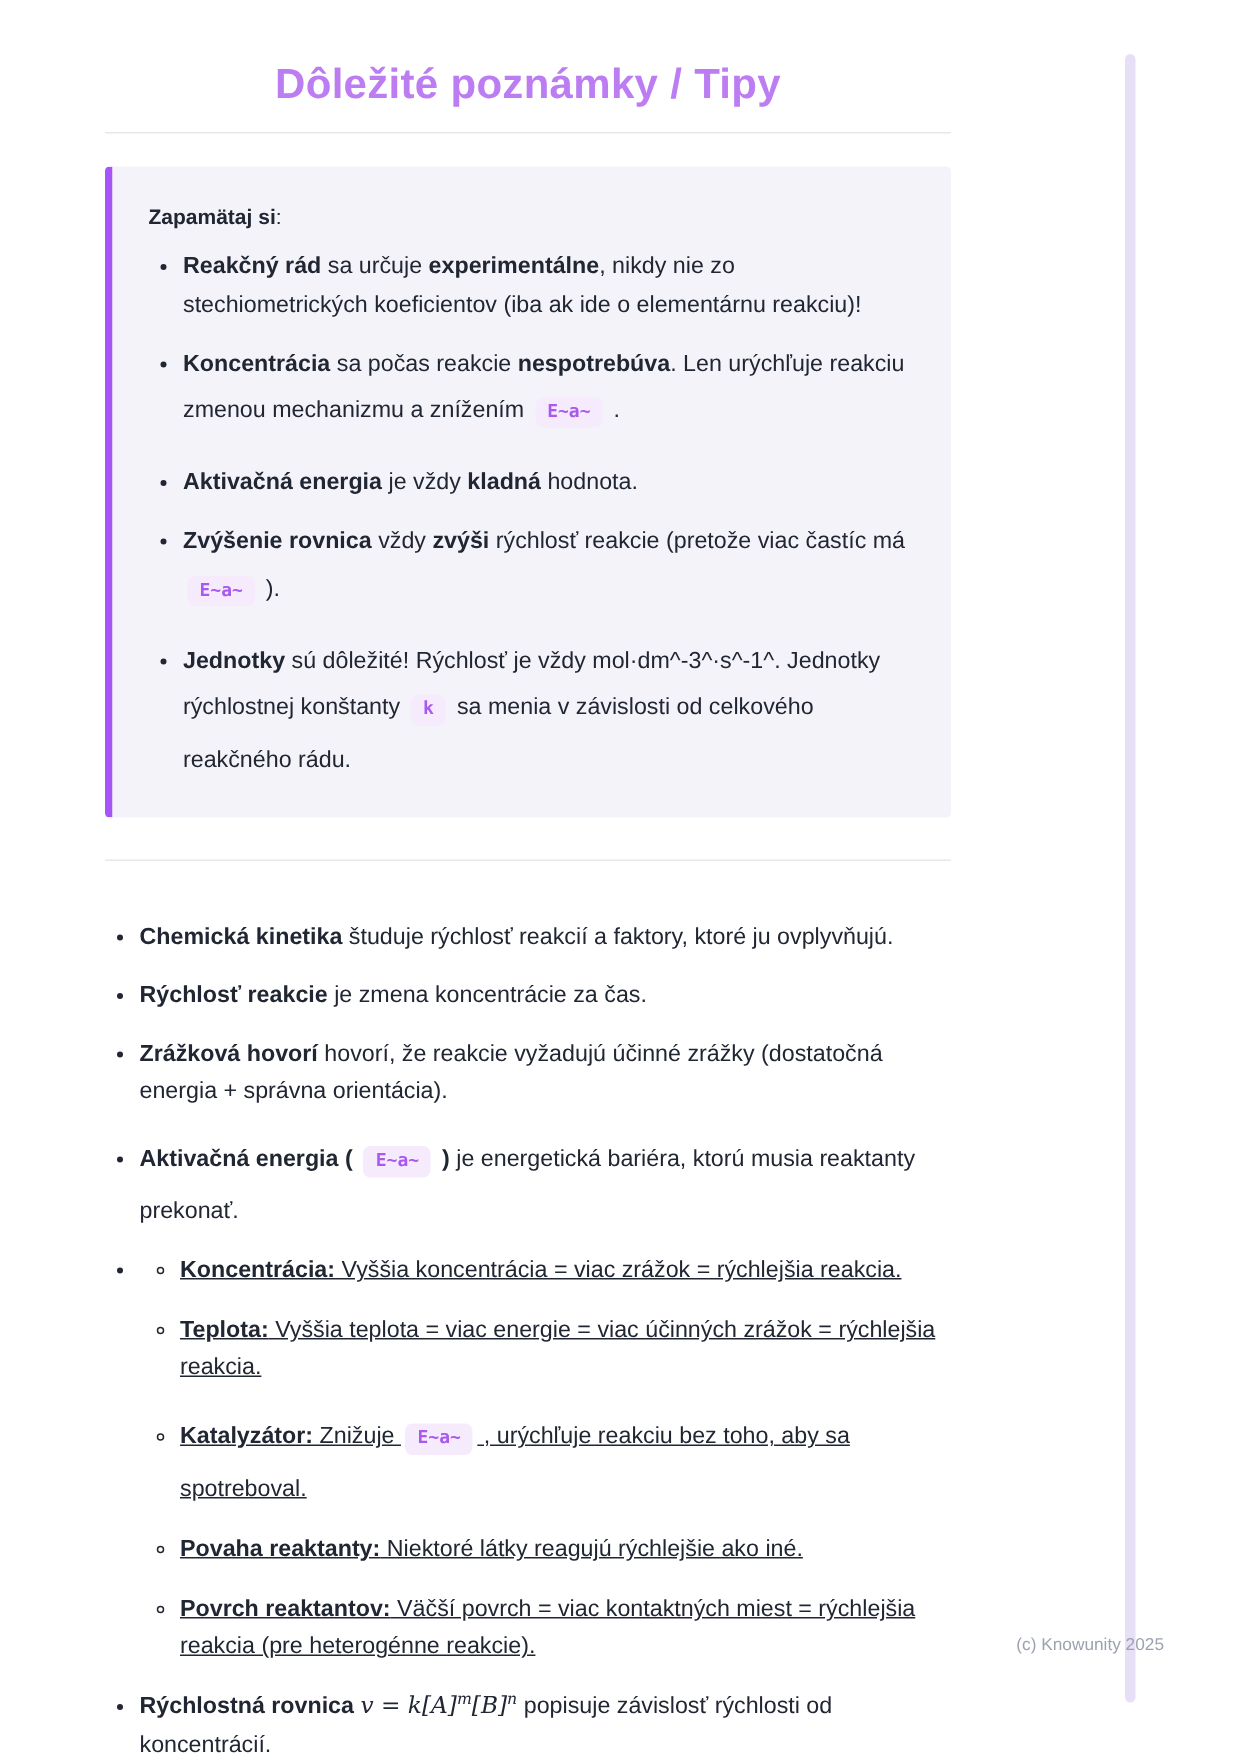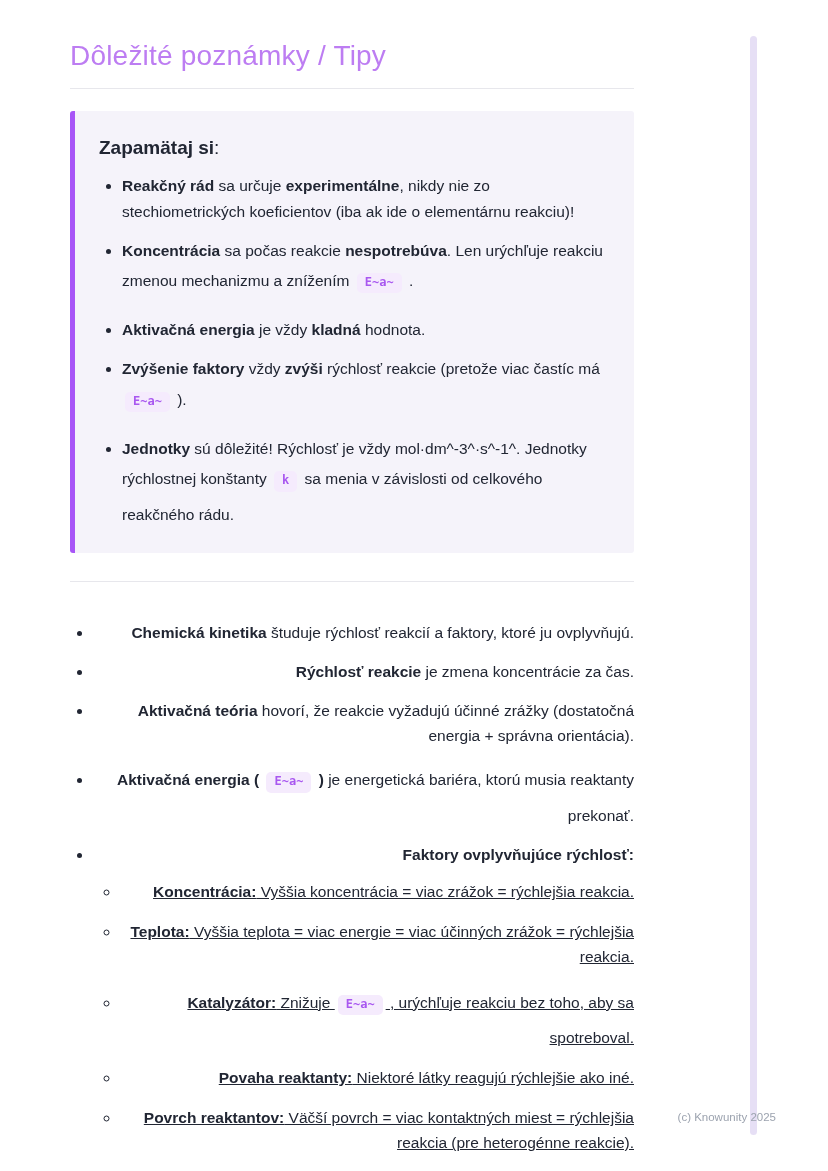--- a/index.html
+++ b/index.html
@@ -15,34 +15,35 @@
   }
   .content {
     position: absolute;
     left: 70px;
     top: 40px;
     width: 564px;
   }
   h1 {
     color: var(--accent-purple, #c084fc);
     font-size: 28px;
-    font-weight: 400;
+    font-weight: 700;
     letter-spacing: 0.2px;
     padding-bottom: 16px;
     border-bottom: 1px solid var(--rule, #e7e7ec);
+    text-align: center;
   }
   .callout {
     margin-top: 22px;
     background: var(--callout-bg, #f5f3fa);
     border-left: 5px solid var(--callout-border, #a855f7);
     border-radius: 3px;
     padding: 22px 26px 12px 24px;
   }
   .callout-intro {
-    font-size: 19px;
+    font-size: 14px;
     line-height: 1.6;
     margin-bottom: 10px;
   }
   ul.bullets {
     list-style: disc;
     padding-left: 23px;
   }
   ul.bullets > li {
     font-size: 15.5px;
     line-height: 1.62;
@@ -50,21 +51,21 @@
   }
   .divider {
     border: none;
     border-top: 1px solid var(--rule, #e7e7ec);
     margin: 28px 0 38px 0;
   }
   .summary-list {
     margin-top: 24px;
     padding-left: 25px;
   }
-  .summary-list > li { margin-bottom: 17px; text-align: right; }
+  .summary-list > li { margin-bottom: 17px; }
   .summary-list ul {
     list-style: circle;
     margin-top: 12px;
     padding-left: 27px;
     text-decoration: underline;
   }
   .summary-list ul > li {
     font-size: 15.5px;
     line-height: 1.62;
     margin-bottom: 15px;
@@ -97,54 +98,54 @@
     right: 71px;
     top: 36px;
     width: 7px;
     height: 1099px;
     background: var(--scrollbar, #e6dff5);
     border-radius: 4px;
   }
   .footer {
     position: absolute;
     right: 52px;
-    bottom: 48px;
+    bottom: 68px;
     font-size: 11.5px;
     color: var(--muted-text, #9ca3af);
   }
 </style>
 </head>
 <body>
 
 <div class="page">
   <div class="content">
 
     <section>
       <h1>Dôležité poznámky / Tipy</h1>
       <div class="callout">
         <p class="callout-intro"><strong>Zapamätaj si</strong>:</p>
         <ul class="bullets">
             <li><strong>Reakčný rád</strong> sa určuje <strong>experimentálne</strong>, nikdy nie zo stechiometrických koeficientov (iba ak ide o elementárnu reakciu)!</li>
             <li><strong>Koncentrácia</strong> sa počas reakcie <strong>nespotrebúva</strong>. Len urýchľuje reakciu zmenou mechanizmu a znížením <code class="chip">E~a~</code> .</li>
             <li><strong>Aktivačná energia</strong> je vždy <strong>kladná</strong> hodnota.</li>
-            <li><strong>Zvýšenie faktory</strong> vždy <strong>zvýši</strong> rýchlosť reakcie (pretože viac častíc má <code class="chip">E~a~</code> ).</li>
+            <li><strong>Zvýšenie rovnica</strong> vždy <strong>zvýši</strong> rýchlosť reakcie (pretože viac častíc má <code class="chip">E~a~</code> ).</li>
             <li><strong>Jednotky</strong> sú dôležité! Rýchlosť je vždy mol·dm^-3^·s^-1^. Jednotky rýchlostnej konštanty <code class="chip">k</code> sa menia v závislosti od celkového reakčného rádu.</li>
           </ul>
       </div>
     </section>
 
     <hr class="divider">
 
     <section>
       <ul class="bullets summary-list">
           <li><strong>Chemická kinetika</strong> študuje rýchlosť reakcií a faktory, ktoré ju ovplyvňujú.</li>
           <li><strong>Rýchlosť reakcie</strong> je zmena koncentrácie za čas.</li>
-          <li><strong>Aktivačná teória</strong> hovorí, že reakcie vyžadujú účinné zrážky (dostatočná energia + správna orientácia).</li>
+          <li><strong>Zrážková hovorí</strong> hovorí, že reakcie vyžadujú účinné zrážky (dostatočná energia + správna orientácia).</li>
           <li><strong>Aktivačná energia (</strong> <code class="chip">E~a~</code> <strong>)</strong> je energetická bariéra, ktorú musia reaktanty prekonať.</li>
-          <li><strong>Faktory ovplyvňujúce rýchlosť:</strong><ul>
+          <li><ul>
               <li><strong>Koncentrácia:</strong> Vyššia koncentrácia = viac zrážok = rýchlejšia reakcia.</li>
               <li><strong>Teplota:</strong> Vyššia teplota = viac energie = viac účinných zrážok = rýchlejšia reakcia.</li>
               <li><strong>Katalyzátor:</strong> Znižuje <code class="chip">E~a~</code> , urýchľuje reakciu bez toho, aby sa spotreboval.</li>
               <li><strong>Povaha reaktanty:</strong> Niektoré látky reagujú rýchlejšie ako iné.</li>
               <li><strong>Povrch reaktantov:</strong> Väčší povrch = viac kontaktných miest = rýchlejšia reakcia (pre heterogénne reakcie).</li>
             </ul></li>
           <li><strong>Rýchlostná rovnica</strong> <span class="math">v = k[A]<sup>m</sup>[B]<sup>n</sup></span> popisuje závislosť rýchlosti od koncentrácií.</li>
         </ul>
     </section>
 

